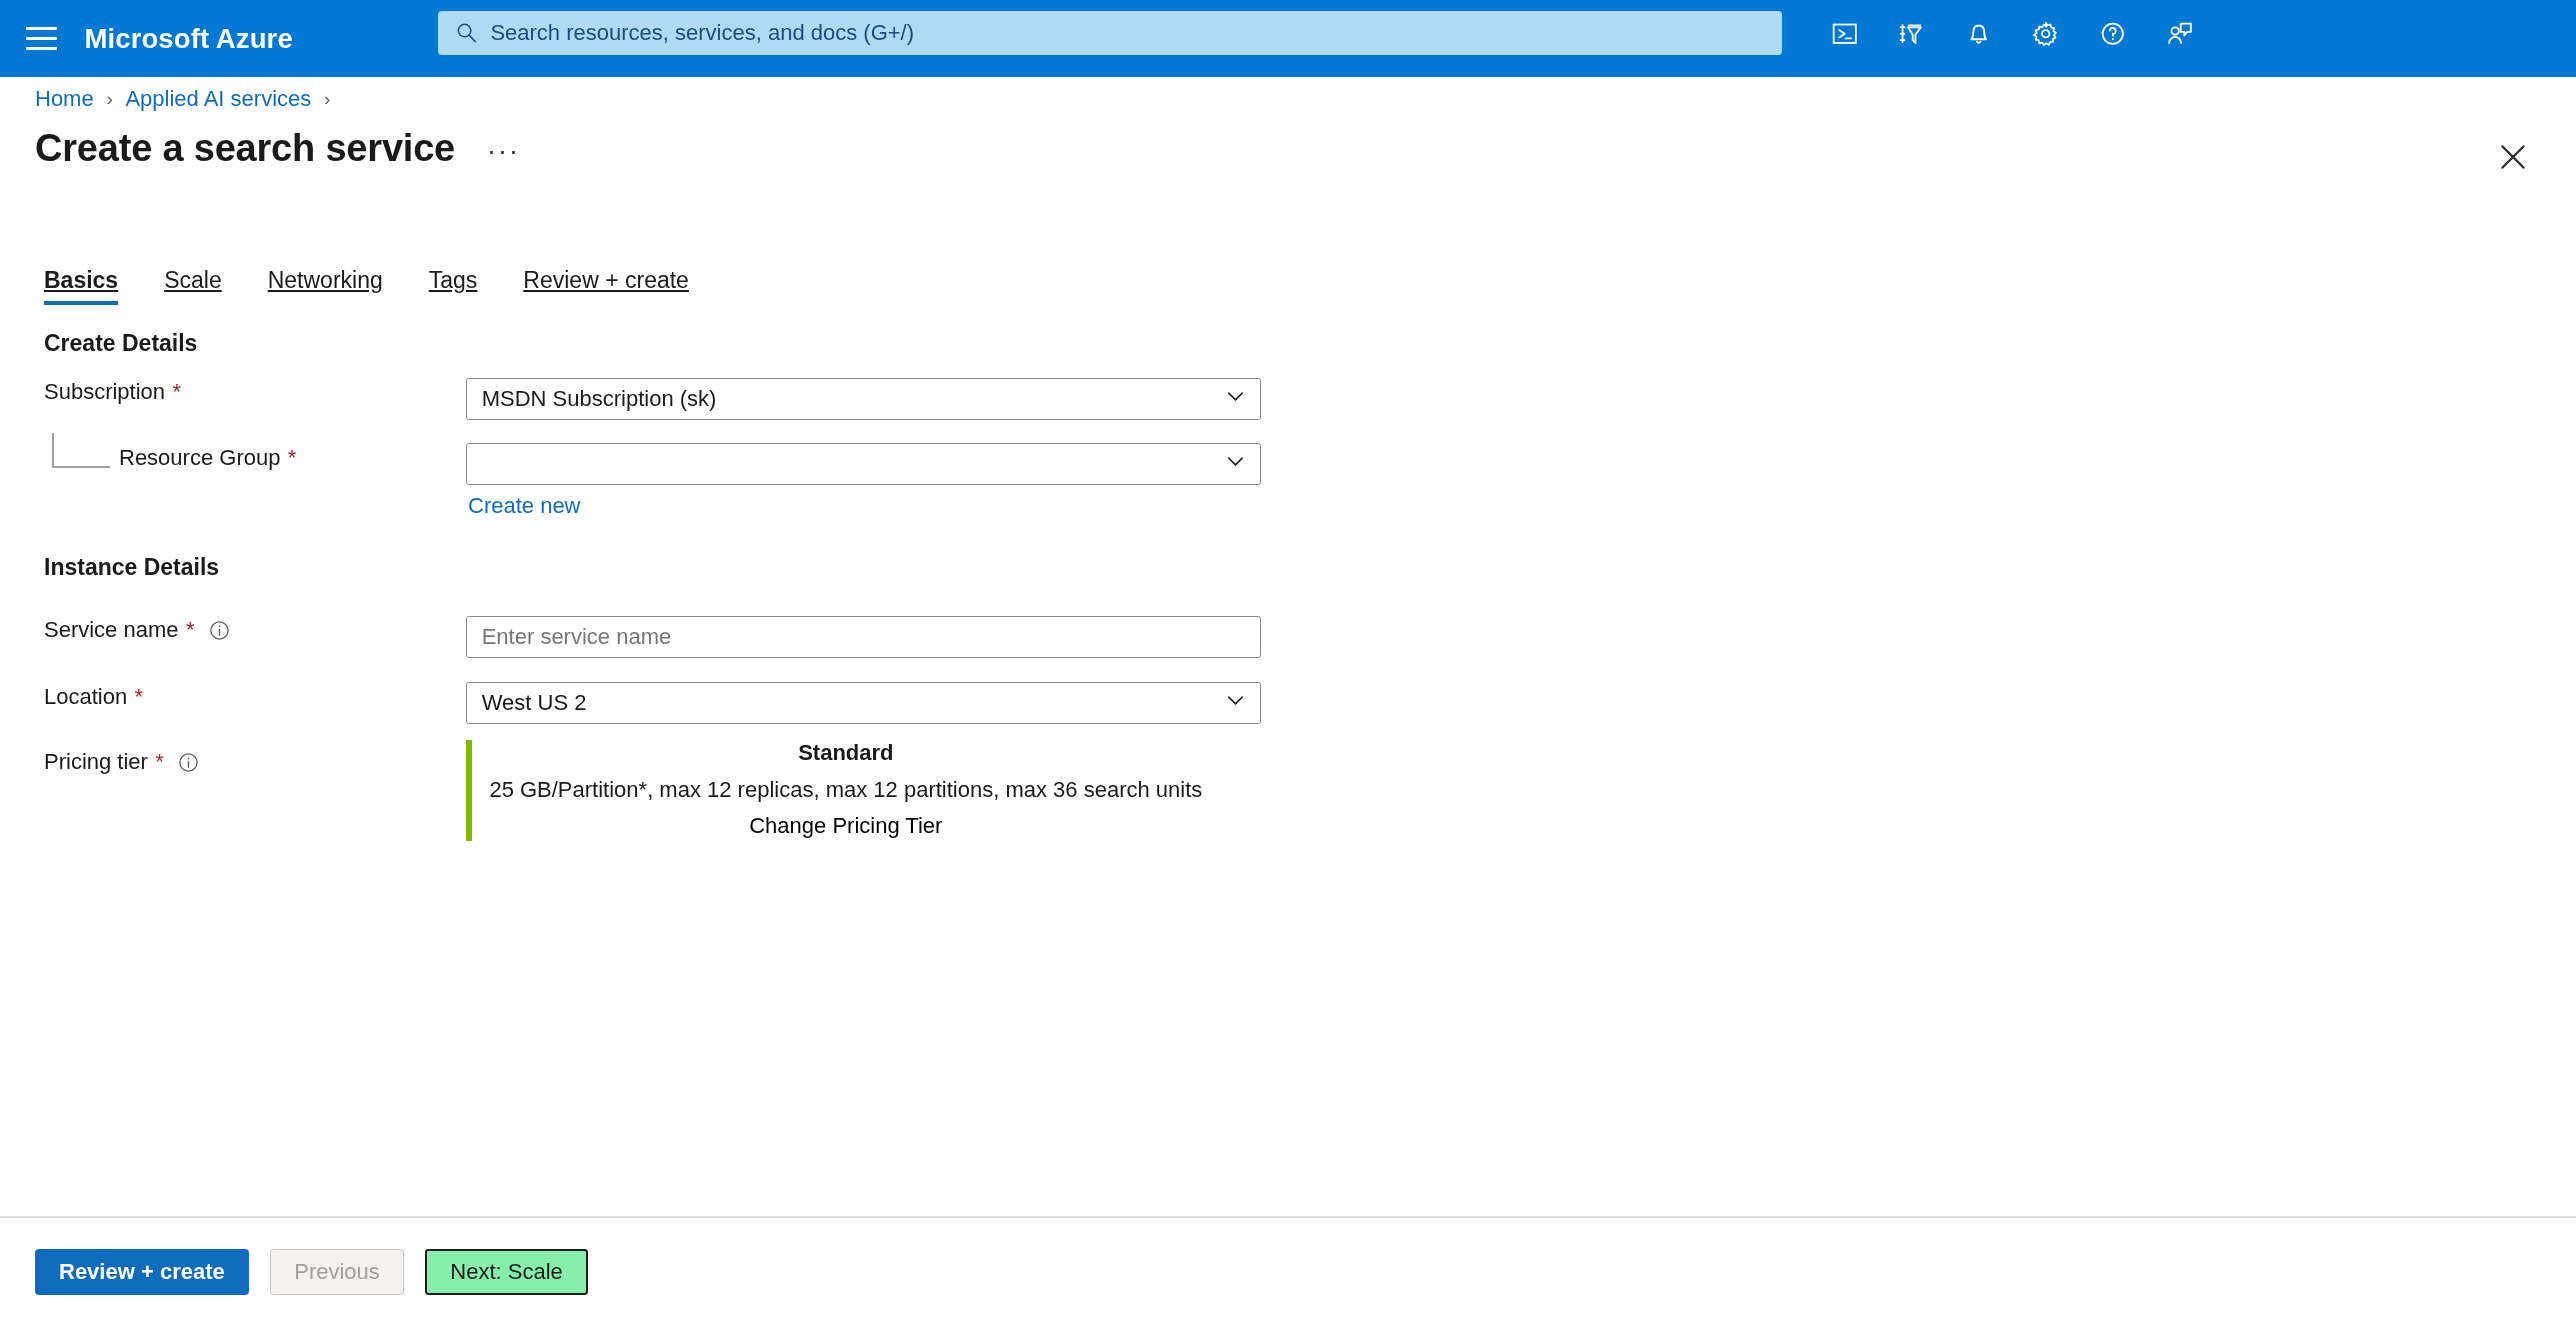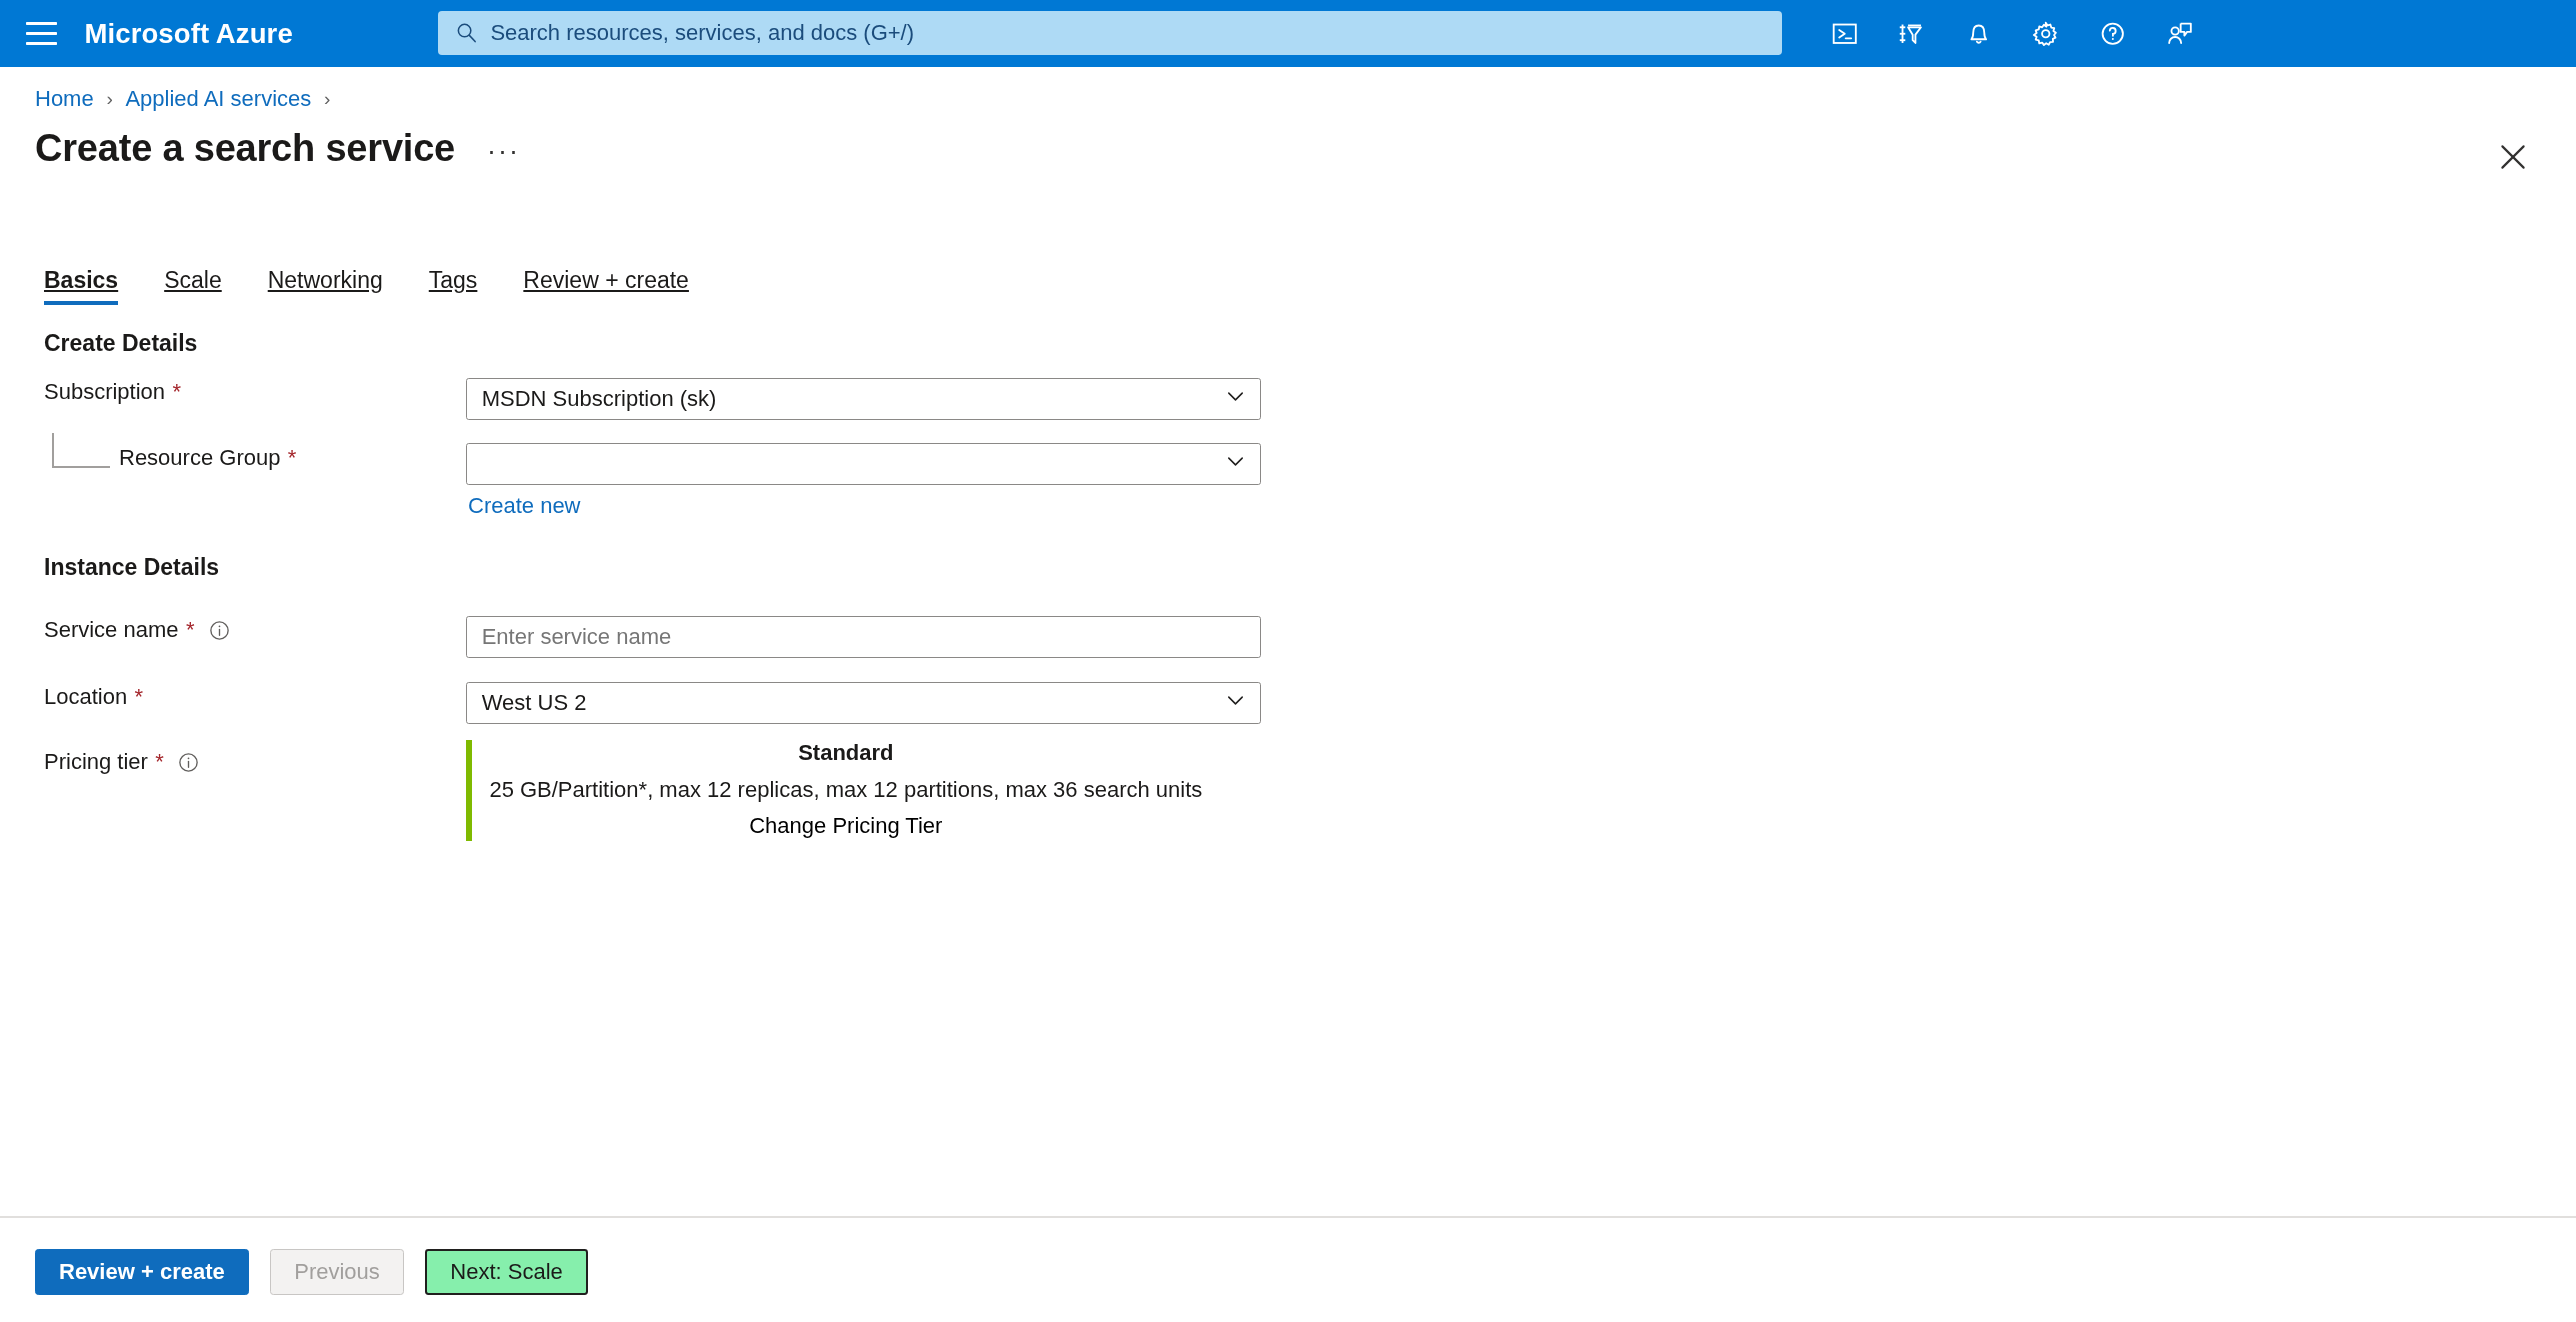--- a/index.html
+++ b/index.html
@@ -6,21 +6,21 @@
   html, body {
     width: 2576px; height: 1323px;
     background: #ffffff;
     font-family: "Liberation Sans", sans-serif;
     overflow: hidden;
   }
 
   
   .topbar {
     position: absolute; top: 0; left: 0;
-    width: 2576px; height: 67px;
+    width: 2576px; height: 77px;
     background: #0078D4;
     display: flex; align-items: center;
   }
   .hamburger {
     width: 31px; height: 23px;
     margin-left: 25.5px; margin-right: 28px;
     display: flex; flex-direction: column; justify-content: space-between;
     cursor: pointer;
   }
   .hamburger span { display: block; height: 2.7px; width: 31px; background: #ffffff; border-radius: 0.7px; }

